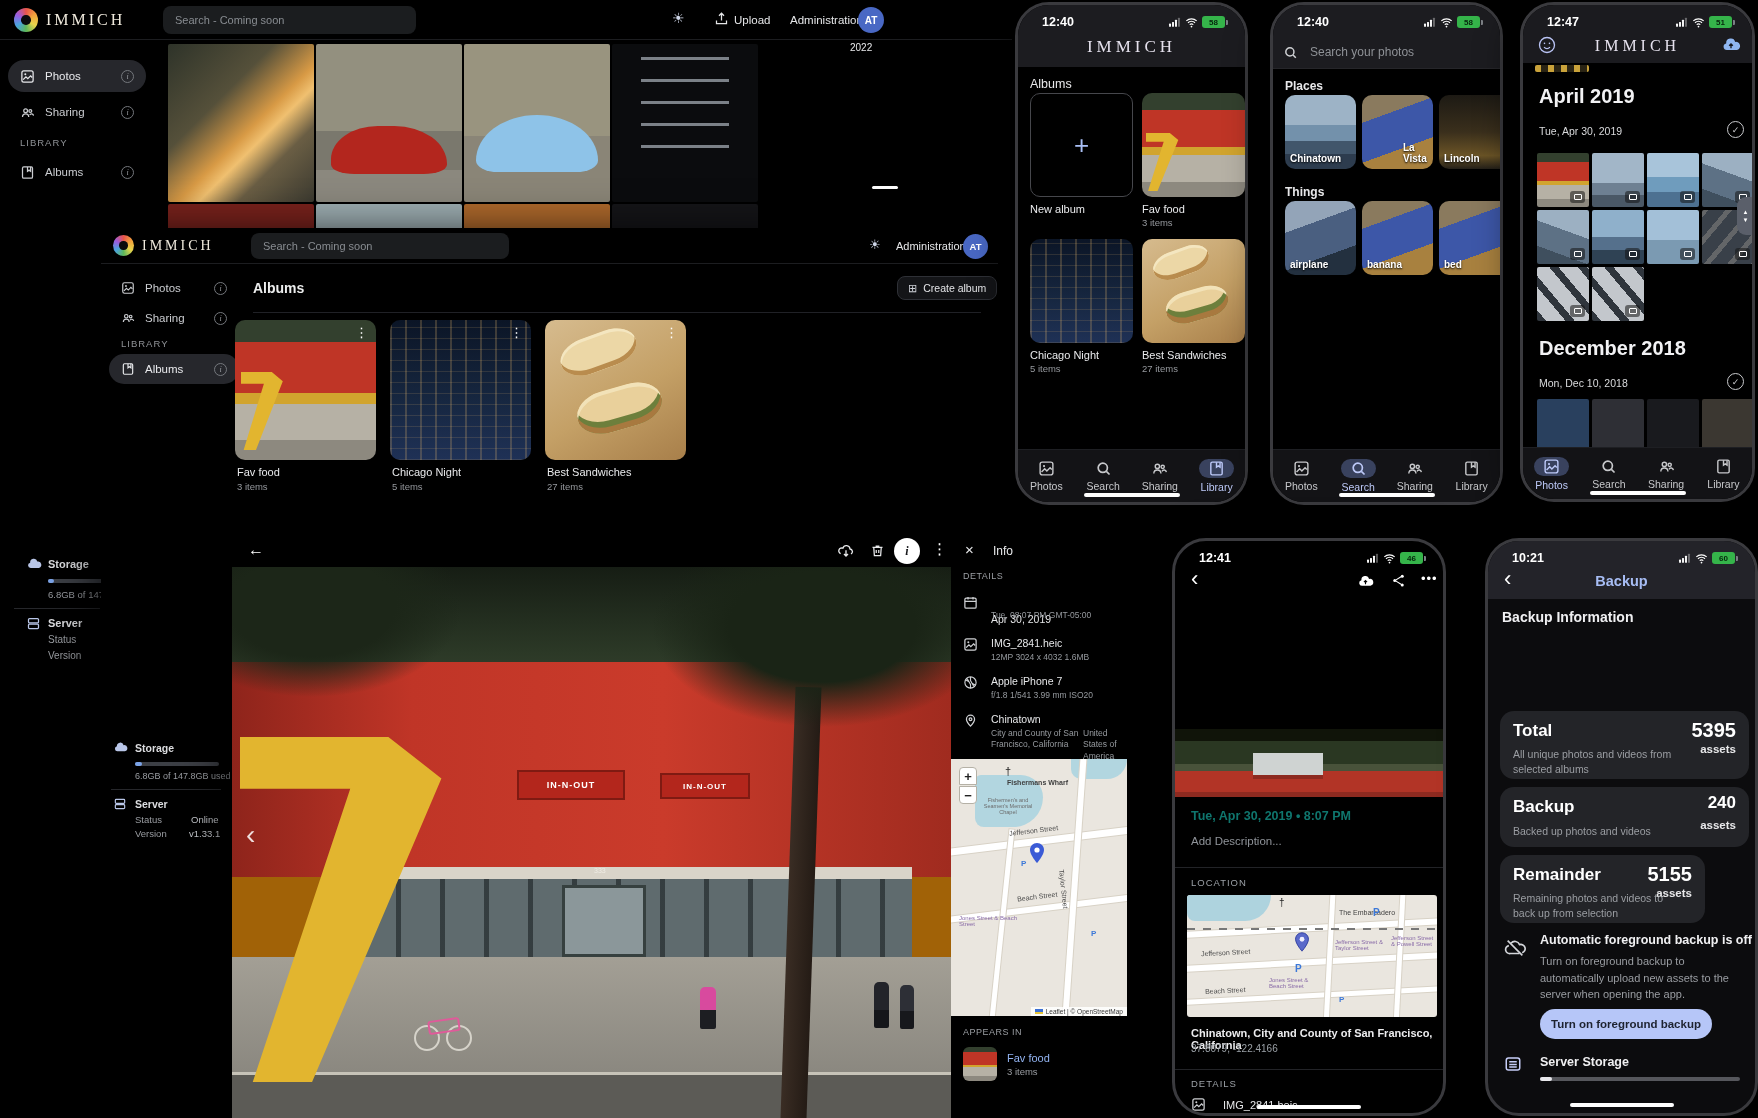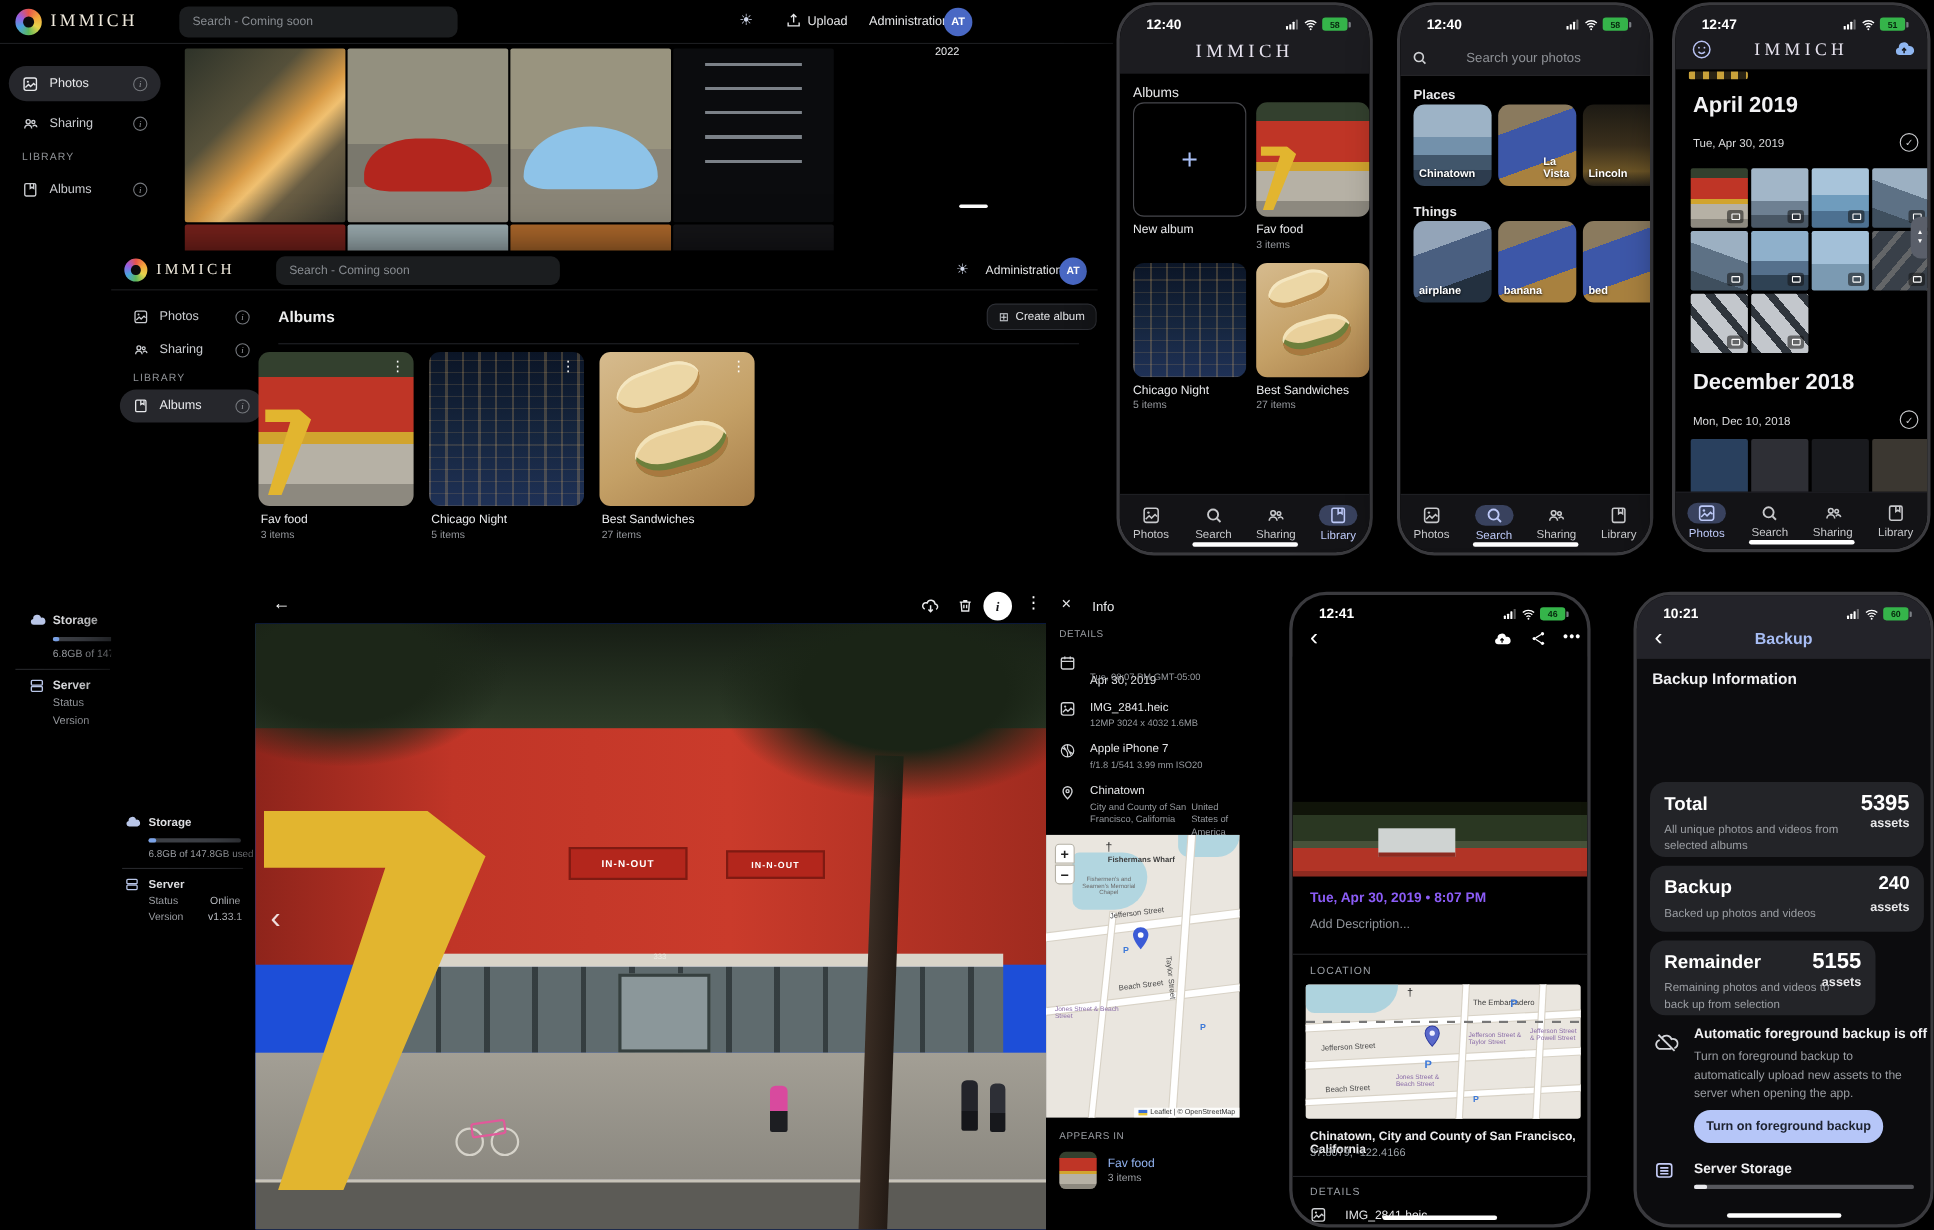--- a/index.html
+++ b/index.html
@@ -266,21 +266,21 @@
     </span>
     <span class="a" style="left:638px;top:8px;color:#e8e9eb;">
       <svg width="15" height="15" viewBox="0 0 24 24" fill="none" stroke="currentColor" stroke-width="2">
           <path d="M4 7h16M10 7V5h4v2M6 7l1 13h10l1-13"></path>
           <path d="M10 11v5M14 11v5"></path>
         </svg>
     </span>
     <span class="a" style="left:662px;top:3px;width:26px;height:26px;background:#fff;border-radius:50%;display:flex;align-items:center;justify-content:center;color:#17181b;font-size:12px;font-family:'Liberation Serif',serif;font-style:italic;font-weight:bold;">i</span>
     <span class="dots a" style="left:700px;top:9px;font-size:15px;">⋮</span>
 
-    <div class="a" style="left:0;top:32px;width:719px;height:551px;background:#1d4ed8;overflow:hidden;">
+    <div class="a" style="left:0;top:32px;width:719px;height:551px;background:#a16207;overflow:hidden;">
       <div class="a" style="left:0;top:0;width:719px;height:140px;background:linear-gradient(180deg,#161d14,#2b3826 60%,#3a4531);"></div>
       <div class="a" style="left:0;top:95px;width:719px;height:215px;background:linear-gradient(90deg,#8e241b,#c03527 25%,#ca3b2b 60%,#a02b1f);"></div>
       <div class="a" style="left:120px;top:300px;width:560px;height:12px;background:#d9d4c9;"></div>
       <div class="a" style="left:120px;top:312px;width:560px;height:78px;background:#5f6b6e;background-image:repeating-linear-gradient(90deg,rgba(18,24,26,.55) 0 5px,transparent 5px 44px);"></div>
       <div class="a" style="left:330px;top:318px;width:84px;height:72px;background:#8b979a;border:3px solid #36403f;"></div>
       <div class="a" style="left:0;top:390px;width:719px;height:115px;background:linear-gradient(#a39f95,#8b8880);"></div>
       <div class="a" style="left:0;top:505px;width:719px;height:46px;background:#5c5b56;border-top:3px solid #c7c3b8;"></div>
       <div class="a" style="left:8px;top:170px;width:212px;height:345px;background:#e2b52f;clip-path:polygon(0 0,70% 0,95% 12%,34% 100%,6% 100%,52% 15%,0 15%);"></div>
       <div class="a" style="left:285px;top:203px;width:108px;height:30px;background:#b3261c;border:2px solid #7f1a12;display:flex;align-items:center;justify-content:center;">
         <span style="color:#fff;font-size:9px;font-weight:bold;letter-spacing:1px;">IN-N-OUT</span>
@@ -485,21 +485,21 @@
             <circle cx="12" cy="19.5" r="1.6" fill="currentColor" stroke="none"></circle>
           </svg>
         <span class="batt">58</span>
       </span>
     </div>
     <div class="a" style="left:10px;top:34px;width:213px;height:26px;display:flex;align-items:center;gap:12px;">
       <svg width="15" height="15" viewBox="0 0 24 24" fill="none" stroke="#cfd1d4" stroke-width="2.4">
           <circle cx="11" cy="11" r="6.5"></circle>
           <path d="M16 16l4.5 4.5"></path>
         </svg>
-      <span style="color:#8e9196;font-size:12px;margin-left:23px;">Search your photos</span>
+      <span style="color:#8e9196;font-size:12px;">Search your photos</span>
     </div>
     <span class="a" style="left:12px;top:74px;color:#e8e8ea;font-size:12px;font-weight:bold;">Places</span>
     <div class="ph t-chin" style="left:12px;top:90px;width:71px;height:74px;border-radius:10px;">
       <span class="a" style="left:5px;bottom:5px;color:#fff;font-size:10px;font-weight:bold;text-shadow:0 1px 2px #000;">Chinatown</span>
     </div>
     <div class="ph t-batt" style="left:89px;top:90px;width:71px;height:74px;border-radius:10px;">
       <span class="a" style="left:5px;bottom:5px;color:#fff;font-size:10px;font-weight:bold;text-shadow:0 1px 2px #000;margin-left:36px;">La Vista</span>
     </div>
     <div class="ph t-linc" style="left:166px;top:90px;width:71px;height:74px;border-radius:10px;">
       <span class="a" style="left:5px;bottom:5px;color:#fff;font-size:10px;font-weight:bold;text-shadow:0 1px 2px #000;">Lincoln</span>
@@ -742,21 +742,21 @@
         </svg>
     </span>
     <span class="a" style="left:246px;top:30px;color:#fff;font-size:13px;letter-spacing:1px;">•••</span>
 
     <div class="a" style="left:0;top:56px;width:268px;height:200px;background:#000;overflow:hidden;">
       <div class="g-strip a" style="left:0;top:132px;width:268px;height:68px;">
         <div class="a" style="left:78px;top:24px;width:70px;height:26px;background:#cfd3d2;border-bottom:4px solid #8d2a20;"></div>
       </div>
     </div>
 
-    <span class="a" style="left:16px;top:268px;color:#8b5cf6;font-size:12.5px;font-weight:bold;">Tue, Apr 30, 2019 • 8:07 PM</span>
+    <span class="a" style="left:16px;top:268px;color:#0f766e;font-size:12.5px;font-weight:bold;">Tue, Apr 30, 2019 • 8:07 PM</span>
     <span class="a" style="left:16px;top:294px;color:#8f9399;font-size:11.5px;">Add Description...</span>
     <div class="a" style="left:0;top:326px;width:274px;border-top:1px solid #222327;"></div>
     <span class="a" style="left:16px;top:336px;color:#9ba0a6;font-size:9.5px;letter-spacing:1px;">LOCATION</span>
 
     <div class="mapbase" style="left:12px;top:354px;width:250px;height:122px;border-radius:3px;">
       <div class="a" style="left:0;top:0;width:84px;height:26px;background:#aed3de;border-radius:0 0 26px 8px;"></div>
       <div class="street" style="left:-4px;top:30px;width:262px;height:6px;transform:rotate(-3deg);"></div>
       <div class="street" style="left:-4px;top:64px;width:262px;height:6px;transform:rotate(-3deg);"></div>
       <div class="street" style="left:-4px;top:98px;width:262px;height:5px;transform:rotate(-3deg);"></div>
       <div class="street" style="left:140px;top:-6px;width:5px;height:140px;transform:rotate(3deg);"></div>

